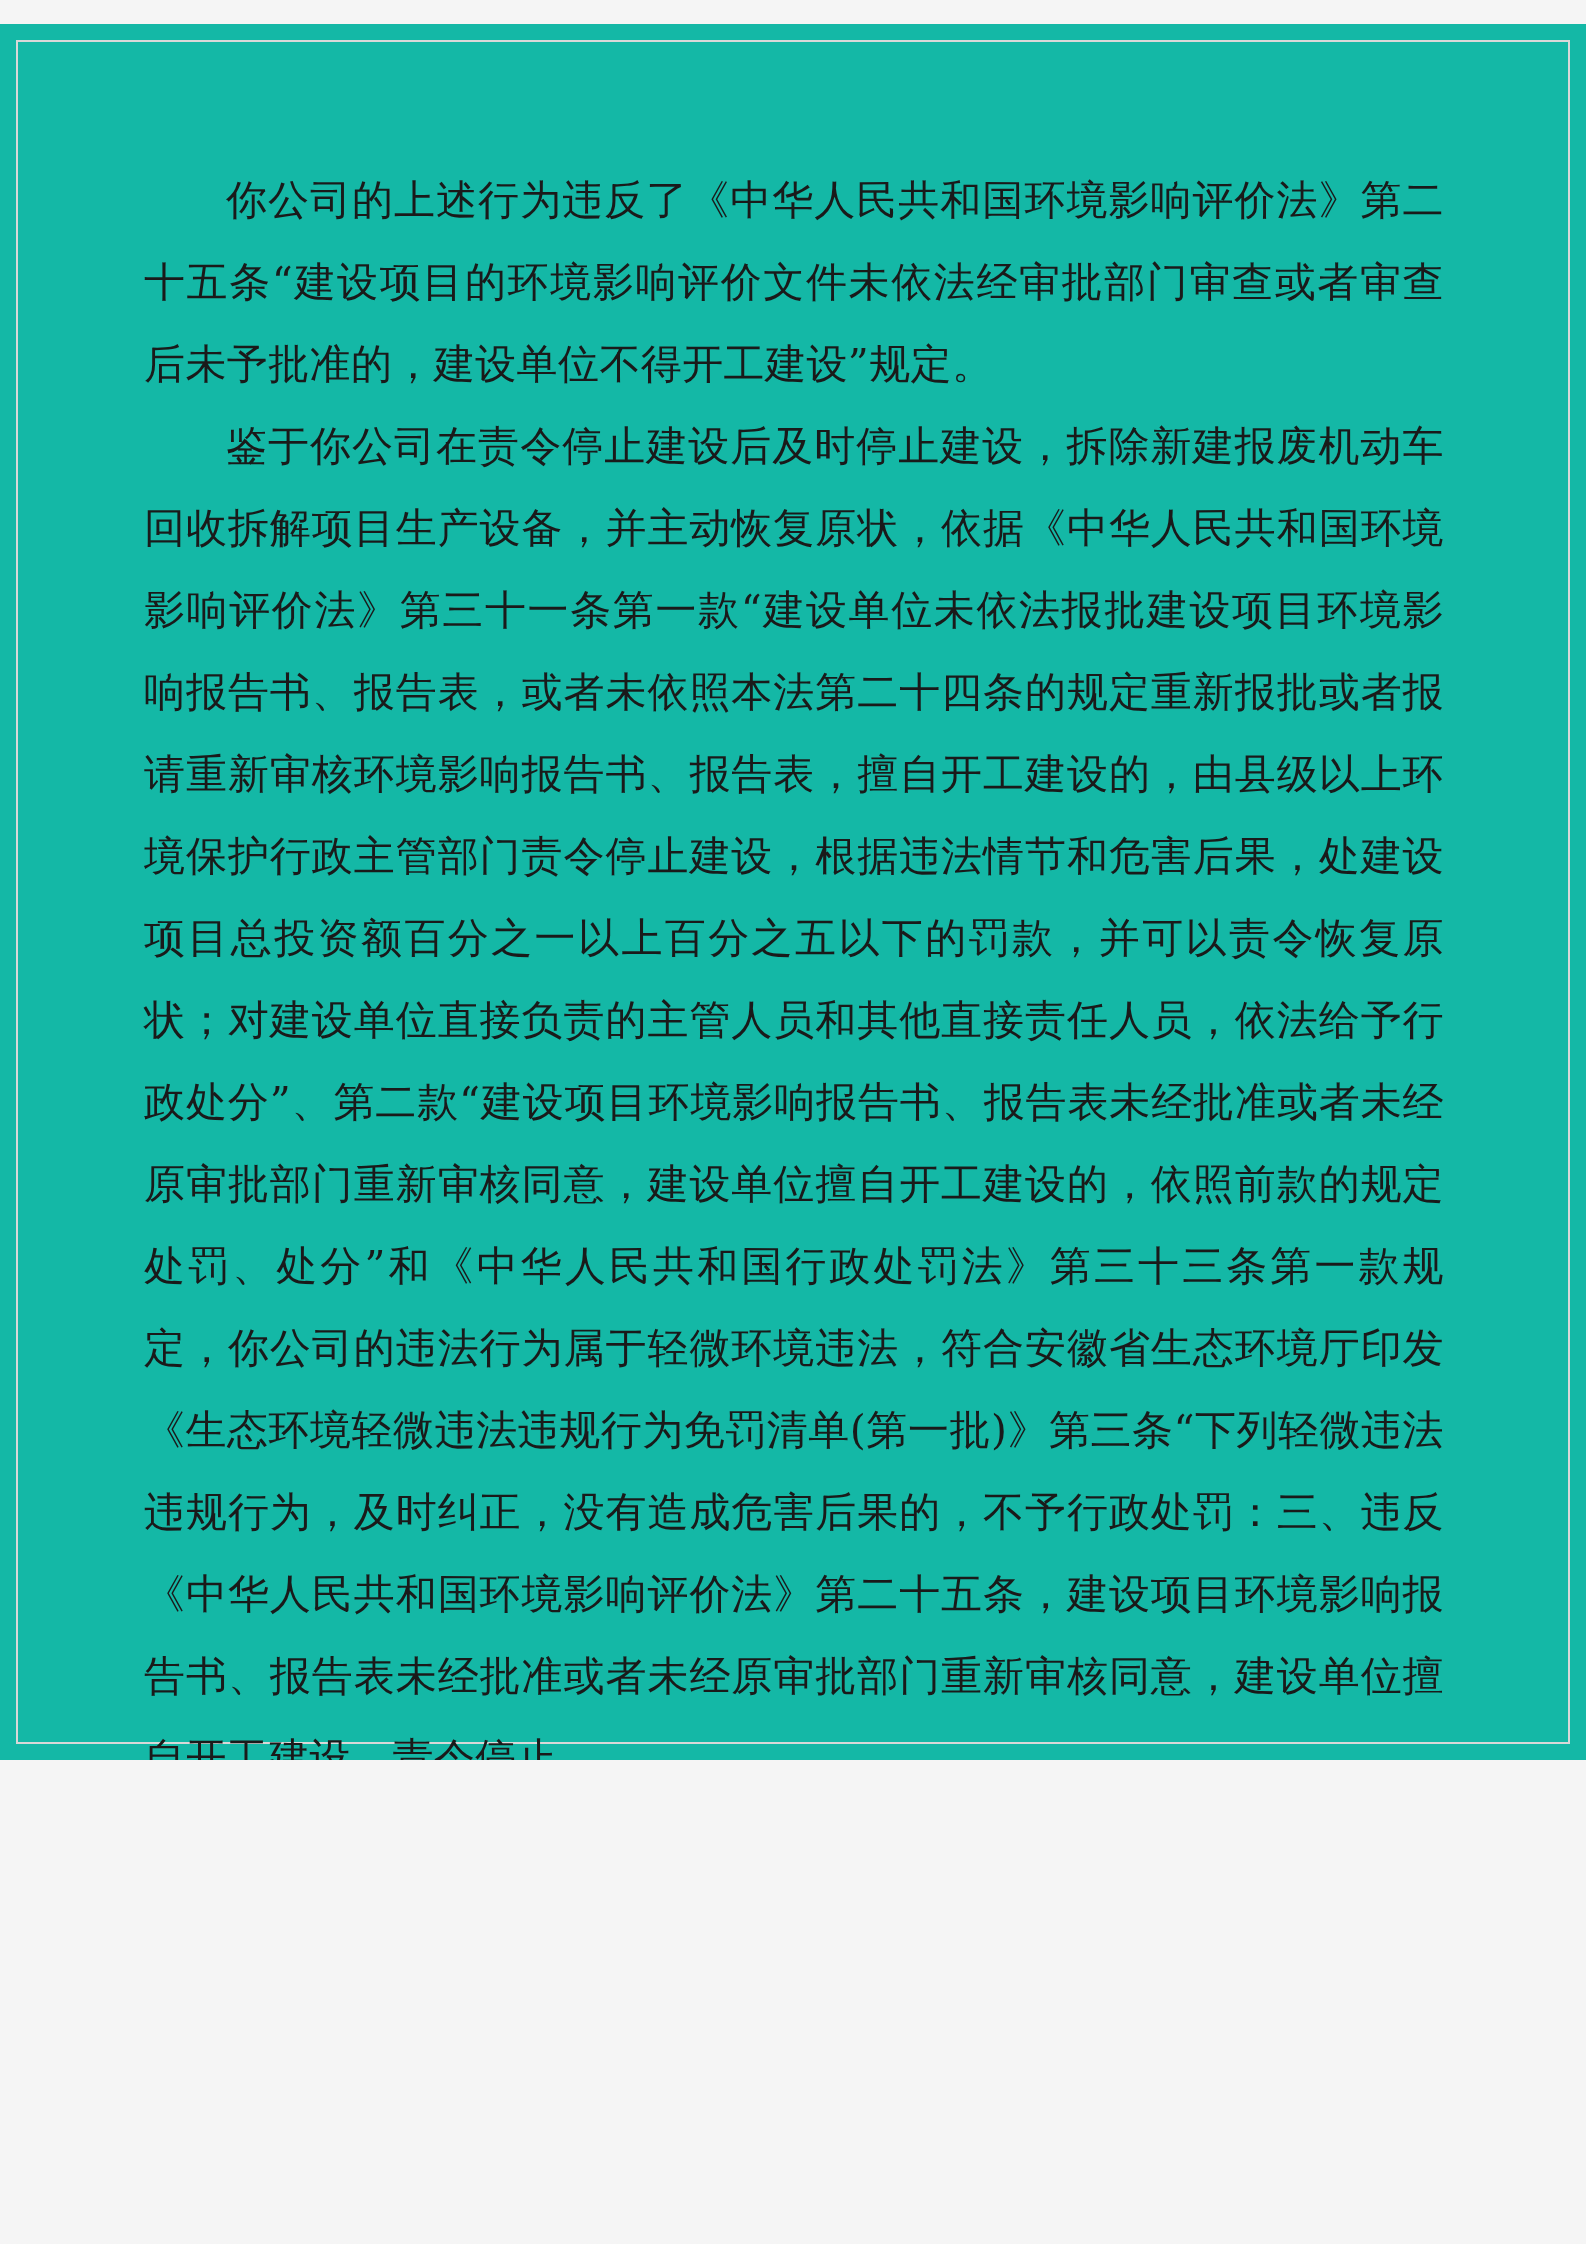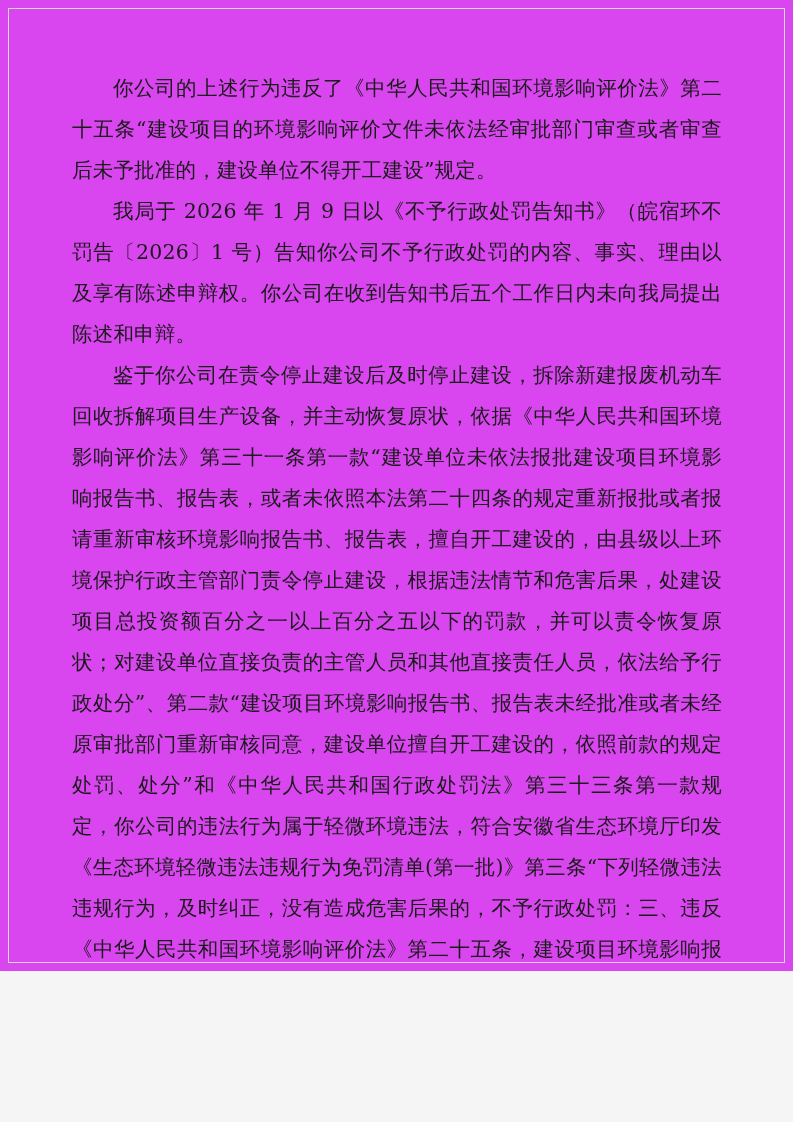--- a/index.html
+++ b/index.html
@@ -3,23 +3,23 @@
 <meta charset="utf-8">
 <style>
   html, body {
     margin: 0;
     padding: 0;
     background: #f5f5f5;
   }
   .page {
     position: relative;
     width: 793px;
-    height: 971px;
-    background: #d946ef;
-    margin: 0 auto;
+    height: 868px;
+    background: #14b8a6;
+    margin: 12px auto;
     overflow: hidden;
     box-sizing: border-box;
   }
   .page-border {
     position: absolute;
     left: 8px;
     top: 8px;
     right: 8px;
     bottom: 8px;
     border: 1px solid #d8d8d8;
@@ -70,19 +70,18 @@
   }
 </style>
 </head>
 <body>
 
 <div class="page">
   <div class="page-border"></div>
 
   <div class="content">
     <p class="para">你公司的上述行为违反了《中华人民共和国环境影响评价法》第二十五条“建设项目的环境影响评价文件未依法经审批部门审查或者审查后未予批准的，建设单位不得开工建设”规定。</p>
-    <p class="para">我局于 2026 年 1 月 9 日以《不予行政处罚告知书》（皖宿环不罚告〔2026〕1 号）告知你公司不予行政处罚的内容、事实、理由以及享有陈述申辩权。你公司在收到告知书后五个工作日内未向我局提出陈述和申辩。</p>
     <p class="para">鉴于你公司在责令停止建设后及时停止建设，拆除新建报废机动车回收拆解项目生产设备，并主动恢复原状，依据《中华人民共和国环境影响评价法》第三十一条第一款“建设单位未依法报批建设项目环境影响报告书、报告表，或者未依照本法第二十四条的规定重新报批或者报请重新审核环境影响报告书、报告表，擅自开工建设的，由县级以上环境保护行政主管部门责令停止建设，根据违法情节和危害后果，处建设项目总投资额百分之一以上百分之五以下的罚款，并可以责令恢复原状；对建设单位直接负责的主管人员和其他直接责任人员，依法给予行政处分”、第二款“建设项目环境影响报告书、报告表未经批准或者未经原审批部门重新审核同意，建设单位擅自开工建设的，依照前款的规定处罚、处分”和《中华人民共和国行政处罚法》第三十三条第一款规定，你公司的违法行为属于轻微环境违法，符合安徽省生态环境厅印发《生态环境轻微违法违规行为免罚清单(第一批)》第三条“下列轻微违法违规行为，及时纠正，没有造成危害后果的，不予行政处罚：三、违反《中华人民共和国环境影响评价法》第二十五条，建设项目环境影响报告书、报告表未经批准或者未经原审批部门重新审核同意，建设单位擅自开工建设，责令停止</p>
   </div>
 
   <div class="footer-rule left"></div>
   <div class="footer-rule right"></div>
 </div>
 
 </body></html>

